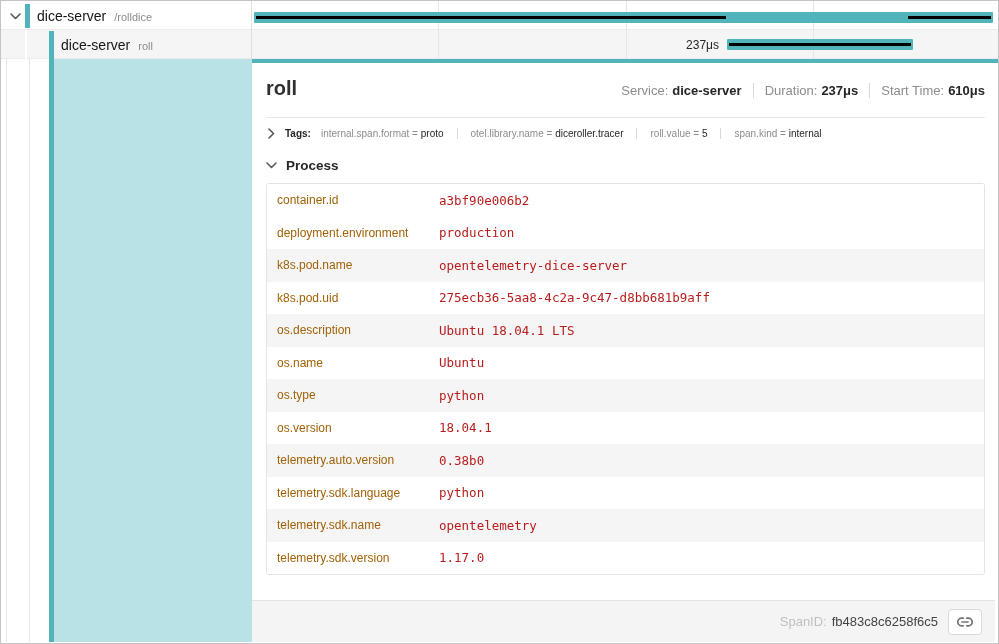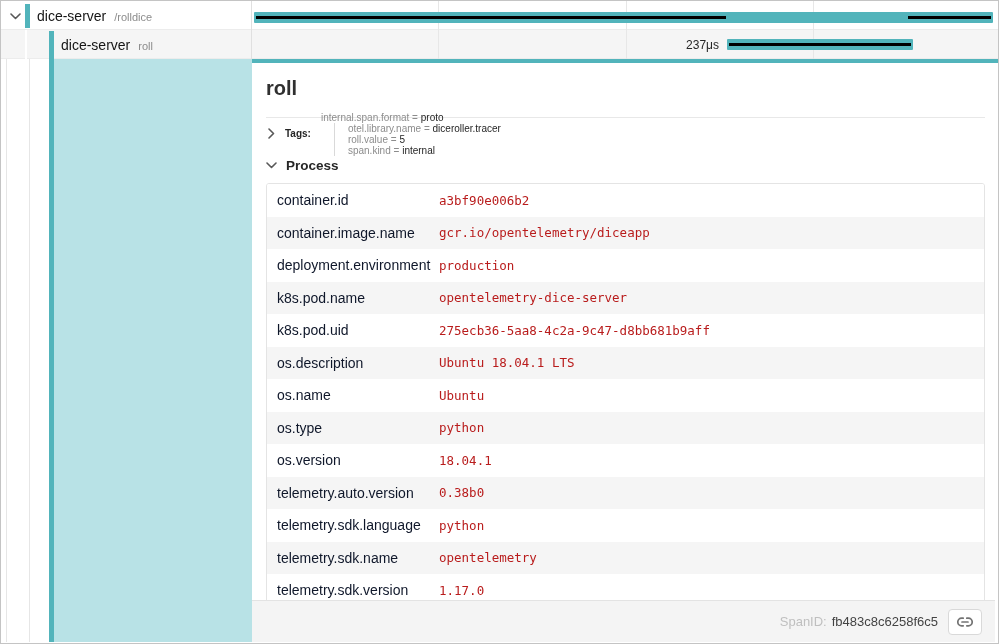--- a/index.html
+++ b/index.html
@@ -43,21 +43,21 @@
   .tags-row{display:flex;align-items:center;margin:0 14px;height:31px;font-size:10px;cursor:pointer;}
   .tags-label{font-weight:700;color:#262626;margin:0 10px 0 8px;}
   .tag-item{color:#8c8c8c;white-space:nowrap;}
   .tag-item + .tag-item{border-left:1px solid #d9d9d9;margin-left:13px;padding-left:13px;}
   .tag-item .tv{color:#262626;}
   .proc-head{display:flex;align-items:center;margin:2px 14px 0 14px;height:28px;cursor:pointer;}
   .proc-label{font-weight:700;font-size:13.5px;color:#262626;margin-left:9px;}
   .ptable{margin:4px 14px 0 14px;border:1px solid #e4e4e4;border-radius:3px;overflow:hidden;background:#fff;}
   .prow{display:flex;align-items:center;height:32.5px;background:#fff;}
   .prow.alt{background:#f5f5f5;}
-  .pkey{flex:none;width:168px;padding-left:10px;font-size:14px;color:#0f172a;}
+  .pkey{flex:none;width:168px;padding-left:10px;font-size:12px;color:#a16207;}
   .pval{font-family:"DejaVu Sans Mono",monospace;font-size:12.5px;color:#b91c1c;padding-left:4px;white-space:nowrap;}
   .panel-footer{position:absolute;left:0;right:4px;bottom:0;height:42px;background:#f4f4f4;
     border-top:1px solid #e3e3e3;display:flex;align-items:center;justify-content:flex-end;
     padding-right:13px;font-size:13px;}
   .spanid-label{color:#bfbfbf;}
   .spanid-value{color:#434343;margin-left:5px;}
   .link-btn{margin-left:10px;width:34px;height:26px;border:1px solid #d9d9d9;border-radius:4px;
     background:#fff;display:flex;align-items:center;justify-content:center;cursor:pointer;padding:0;}
   .link-ic{stroke:#737373;fill:none;stroke-width:1.7;stroke-linecap:round;}
 </style>
@@ -101,30 +101,38 @@
 
   <div class="guide-gray" style="left:5px;top:58px;height:583px;"></div>
   <div class="guide-gray" style="left:28px;top:58px;height:583px;"></div>
   <div class="teal-block" style="left:48px;top:58px;width:203px;height:583px;"></div>
   <div class="teal-stripe" style="left:48px;top:30px;height:611px;"></div>
 
   <div class="panel">
 
     <div class="panel-head">
       <div class="panel-title">roll</div>
+      <div class="meta">
+
+          <span class="meta-item"><span>Service:</span><b>dice-server</b></span>
+
+          <span class="meta-item alt"><span>Duration:</span><b>237μs</b></span>
+
+          <span class="meta-item"><span>Start Time:</span><b>610μs</b></span>
+        </div>
     </div>
 
     <hr class="head-divider">
 
     <div class="tags-row">
       <svg class="chev" style="transform:rotate(-90deg);" width="11" height="7" viewBox="0 0 11 7">
           <polyline points="1,1 5.5,5.5 10,1"></polyline>
         </svg>
       <span class="tags-label">Tags:</span>
-      <span style="display:flex;flex-direction:column;">
+      <span style="display:flex;">
 
           <span class="tag-item"><span>internal.span.format</span> <span>=</span> <span class="tv">proto</span></span>
 
           <span class="tag-item alt"><span>otel.library.name</span> <span>=</span> <span class="tv">diceroller.tracer</span></span>
 
           <span class="tag-item"><span>roll.value</span> <span>=</span> <span class="tv">5</span></span>
 
           <span class="tag-item alt"><span>span.kind</span> <span>=</span> <span class="tv">internal</span></span>
         </span>
     </div>
@@ -136,24 +144,20 @@
       <span class="proc-label">Process</span>
     </div>
 
     <div class="ptable">
 
         <div class="prow">
           <div class="pkey">container.id</div>
           <div class="pval">a3bf90e006b2</div>
         </div>
 
-        <div class="prow alt">
-          <div class="pkey">container.image.name</div>
-          <div class="pval">gcr.io/opentelemetry/diceapp</div>
-        </div>
 
         <div class="prow">
           <div class="pkey">deployment.environment</div>
           <div class="pval">production</div>
         </div>
 
         <div class="prow alt">
           <div class="pkey">k8s.pod.name</div>
           <div class="pval">opentelemetry-dice-server</div>
         </div>

